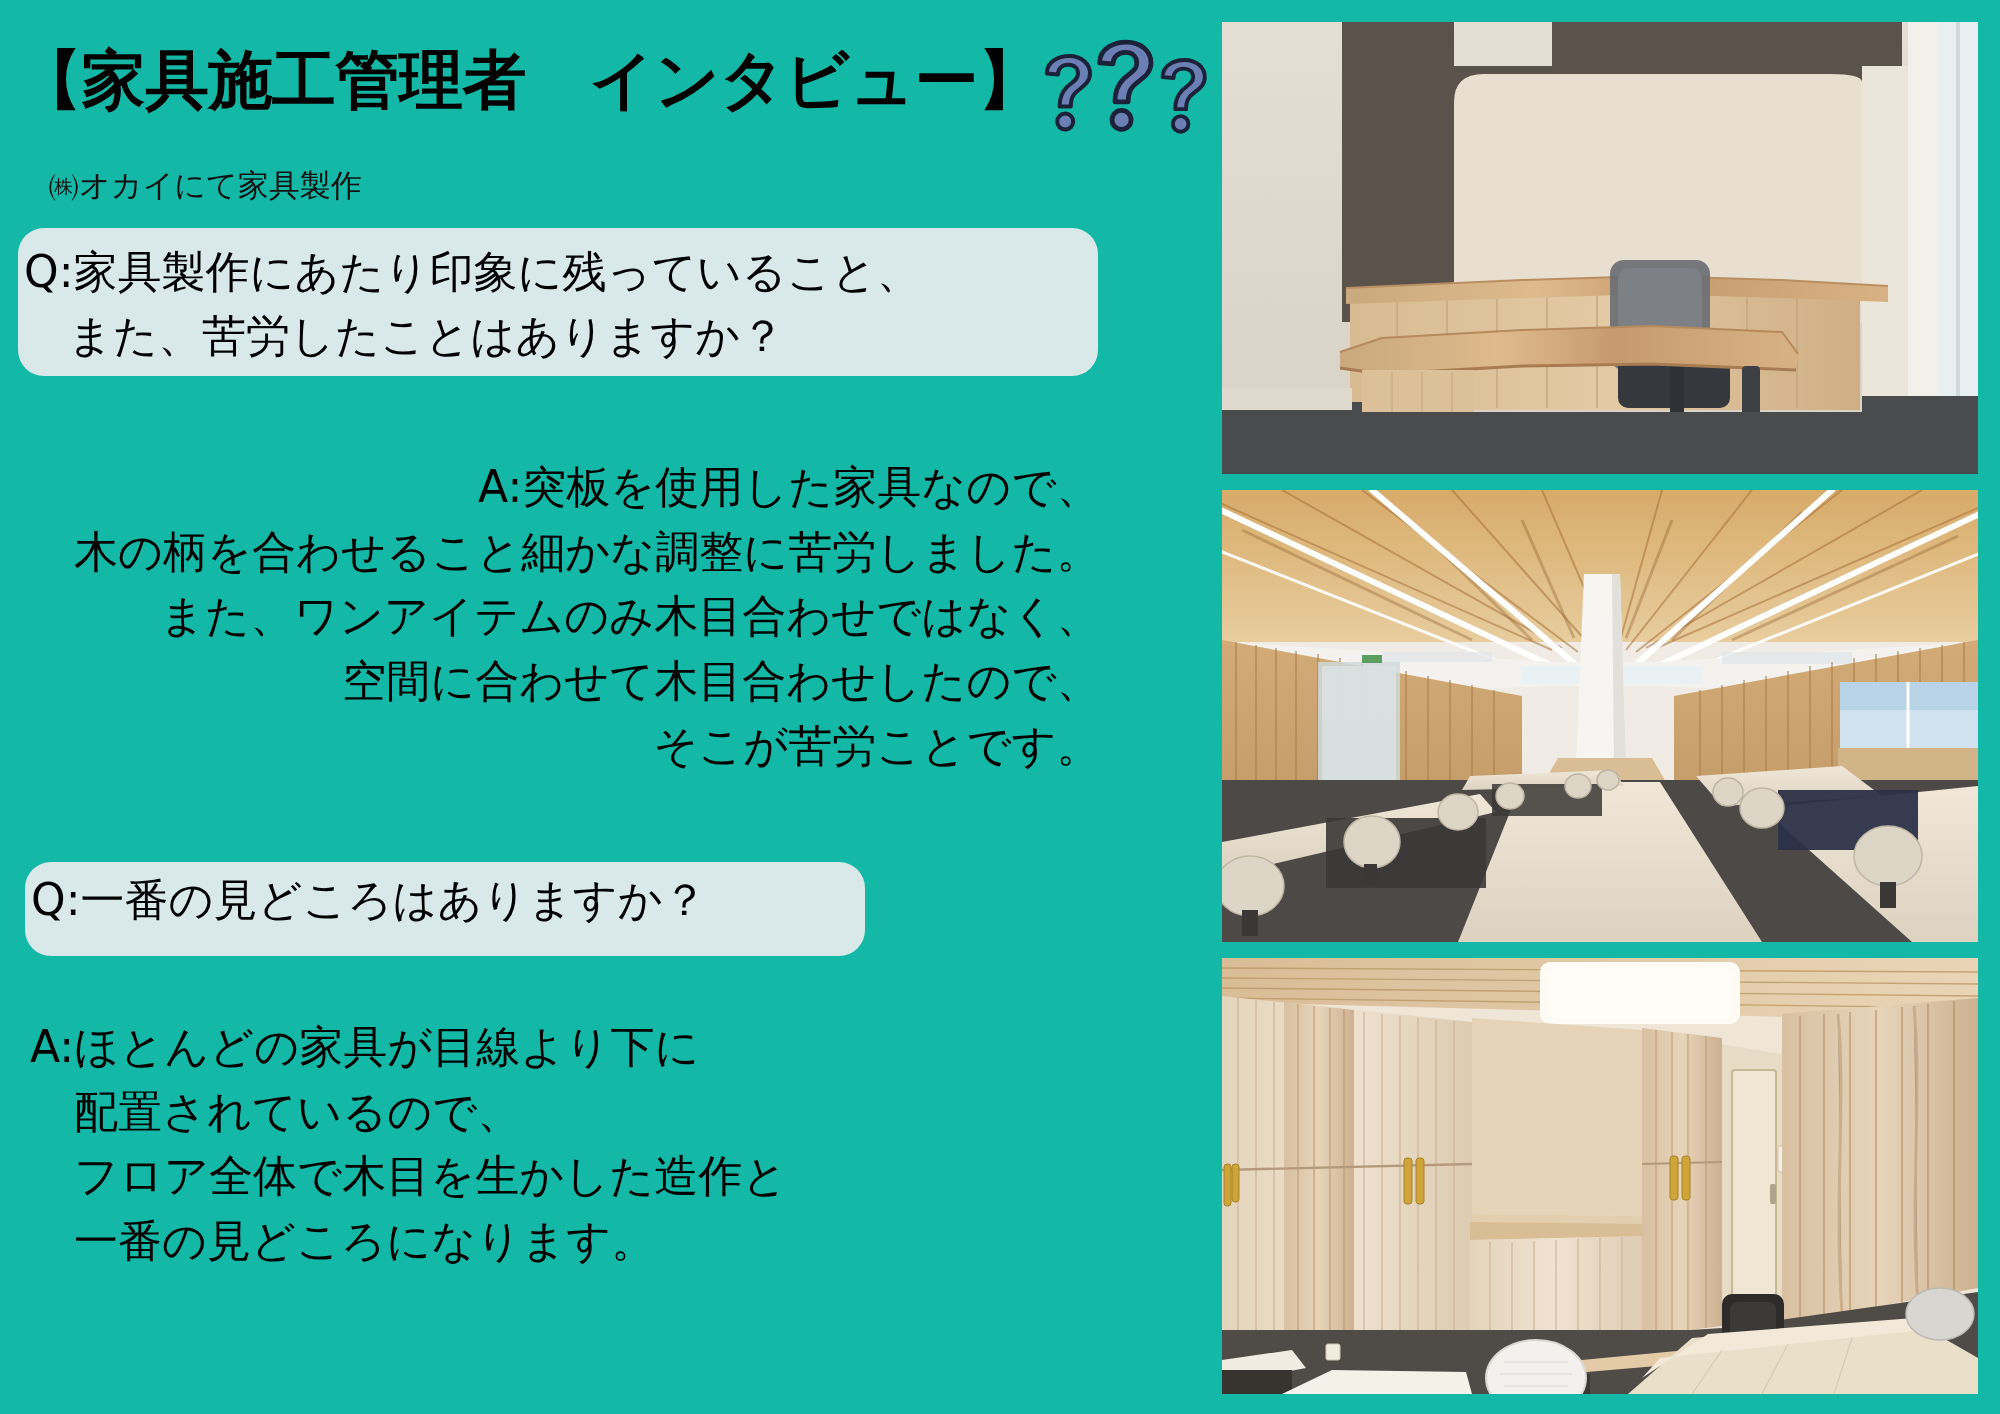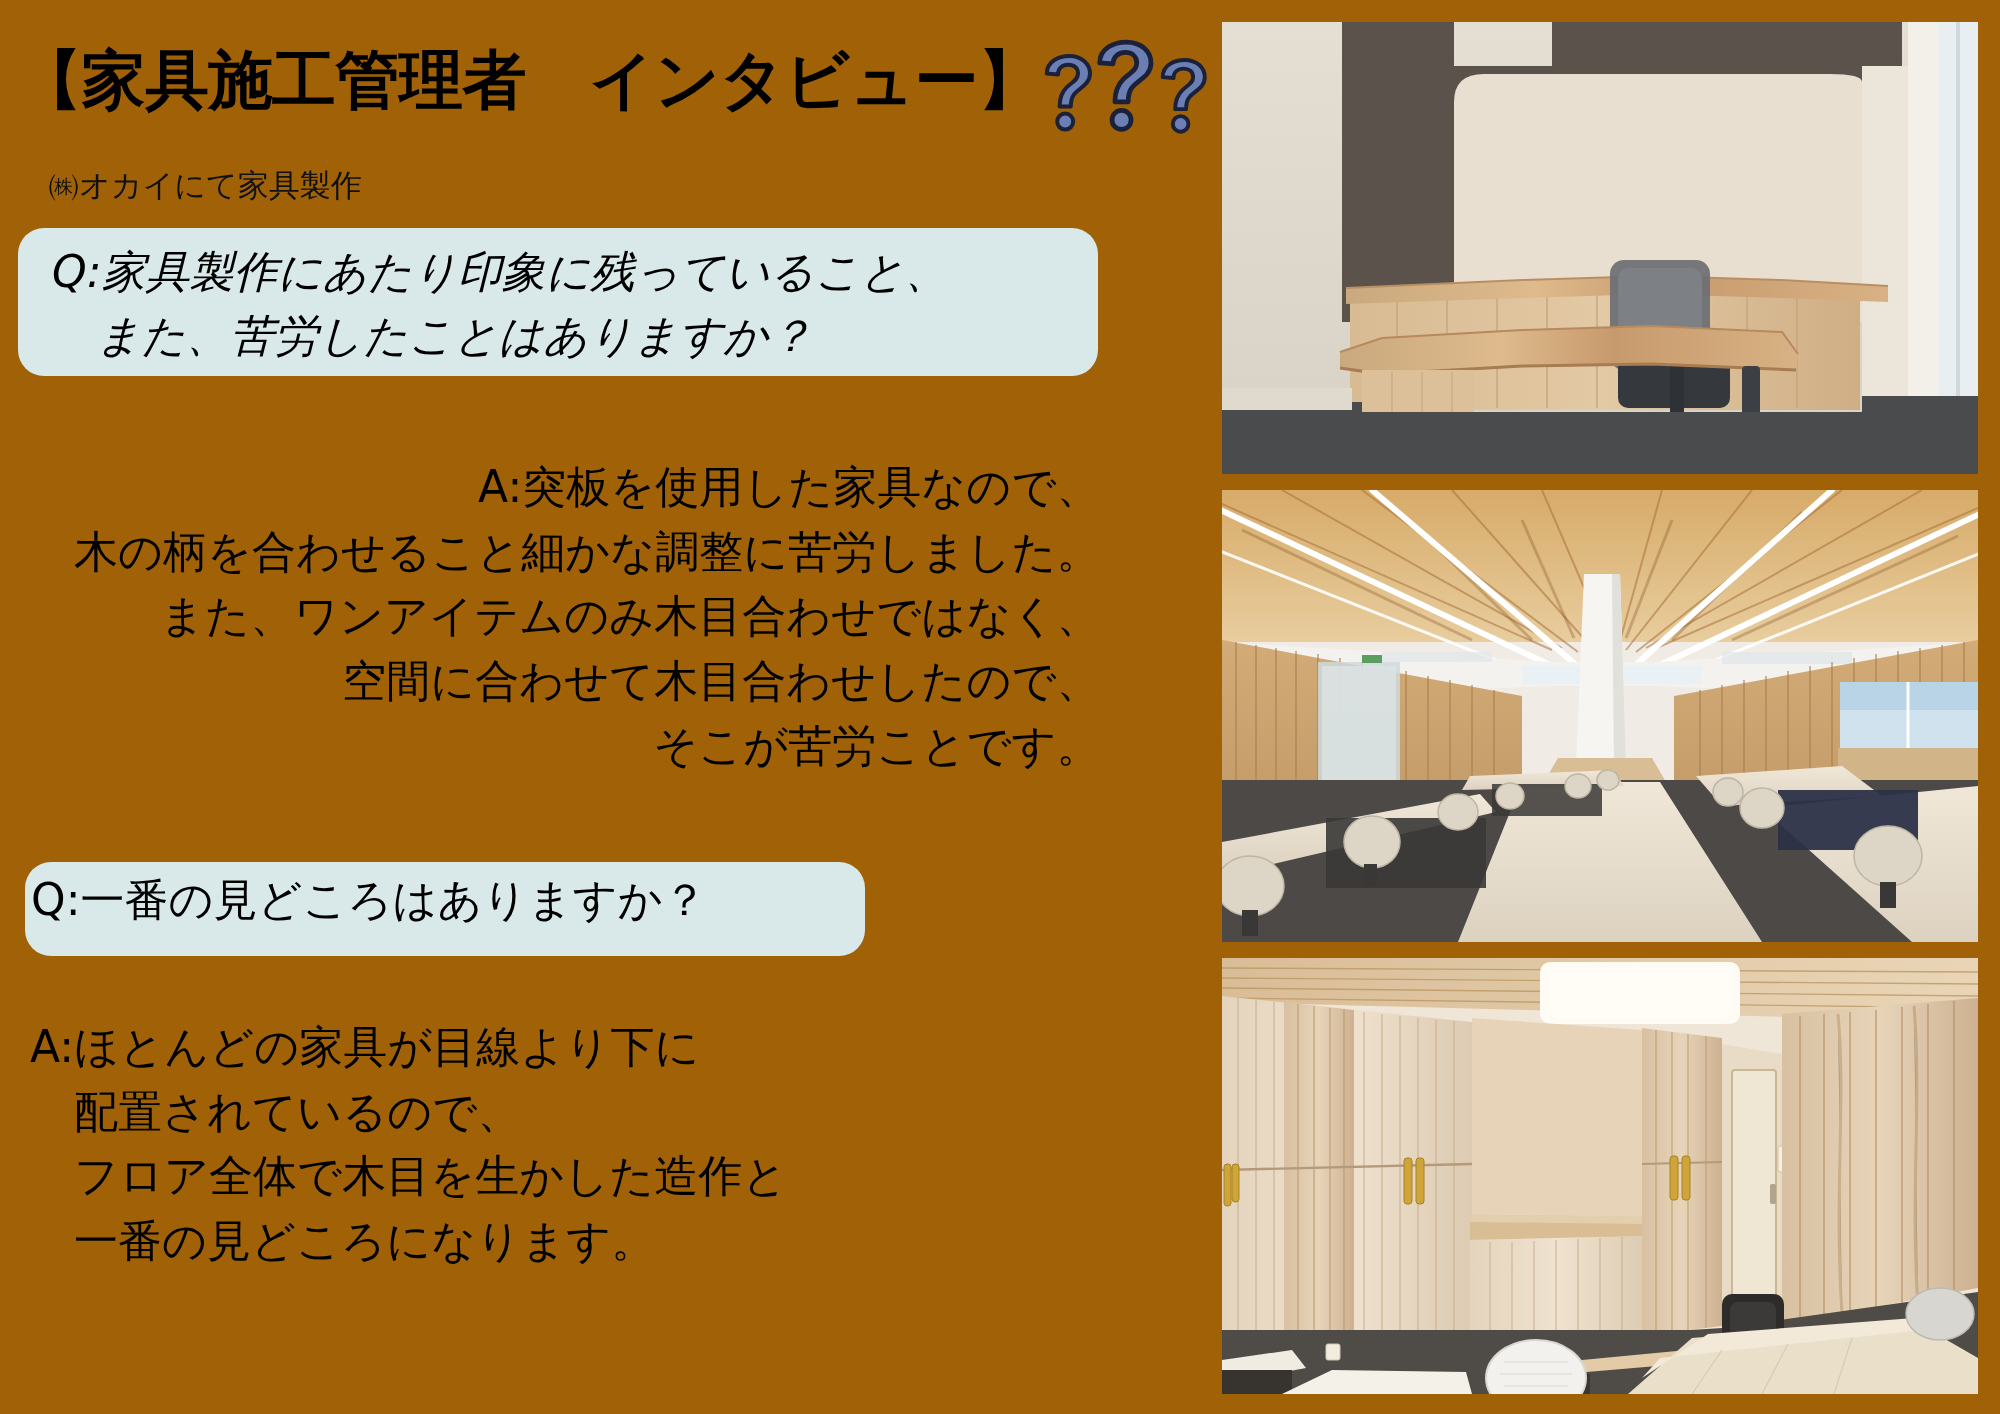--- a/index.html
+++ b/index.html
@@ -3,21 +3,21 @@
 <meta charset="utf-8">
 <style>
   html,body{margin:0;padding:0;}
   body{
     width:2000px;height:1414px;
     background:#ffffff;
     font-family:"Liberation Sans","DejaVu Sans",sans-serif;
     overflow:hidden;
     position:relative;
   }
-  .slide{position:relative;width:2000px;height:1414px;background:#a16207;}
+  .slide{position:relative;width:2000px;height:1414px;background:#14b8a6;}
 
   
   .left{
     position:absolute;left:0;top:0;width:1215px;height:1414px;
   }
 
   .title-row{
     position:absolute;left:18px;top:48px;
     display:flex;align-items:flex-start;
   }
@@ -36,21 +36,21 @@
     font-size:31px;color:#111;white-space:pre;
     font-family:"DejaVu Sans","Liberation Sans",sans-serif;
   }
 
   .qbox{
     position:absolute;
     background:#d9e9ea;
     border-radius:26px;
     box-sizing:border-box;
   }
-  .qbox.q1{left:18px;top:228px;width:1080px;height:148px;padding:12px 22px 0 34px;font-style:italic;}
+  .qbox.q1{left:18px;top:228px;width:1080px;height:148px;padding:12px 22px 0 6px;}
   .qbox.q2{left:25px;top:862px;width:840px;height:94px;padding:6px 22px 0 6px;}
 
   .qline{
     font-size:44px;line-height:1.45;color:#000;white-space:pre;
     font-family:"DejaVu Sans","Liberation Sans",sans-serif;
   }
 
   .ablock{position:absolute;left:30px;}
   .ablock.a1{top:455px;text-align:right;}
   .ablock.a2{top:1015px;}

